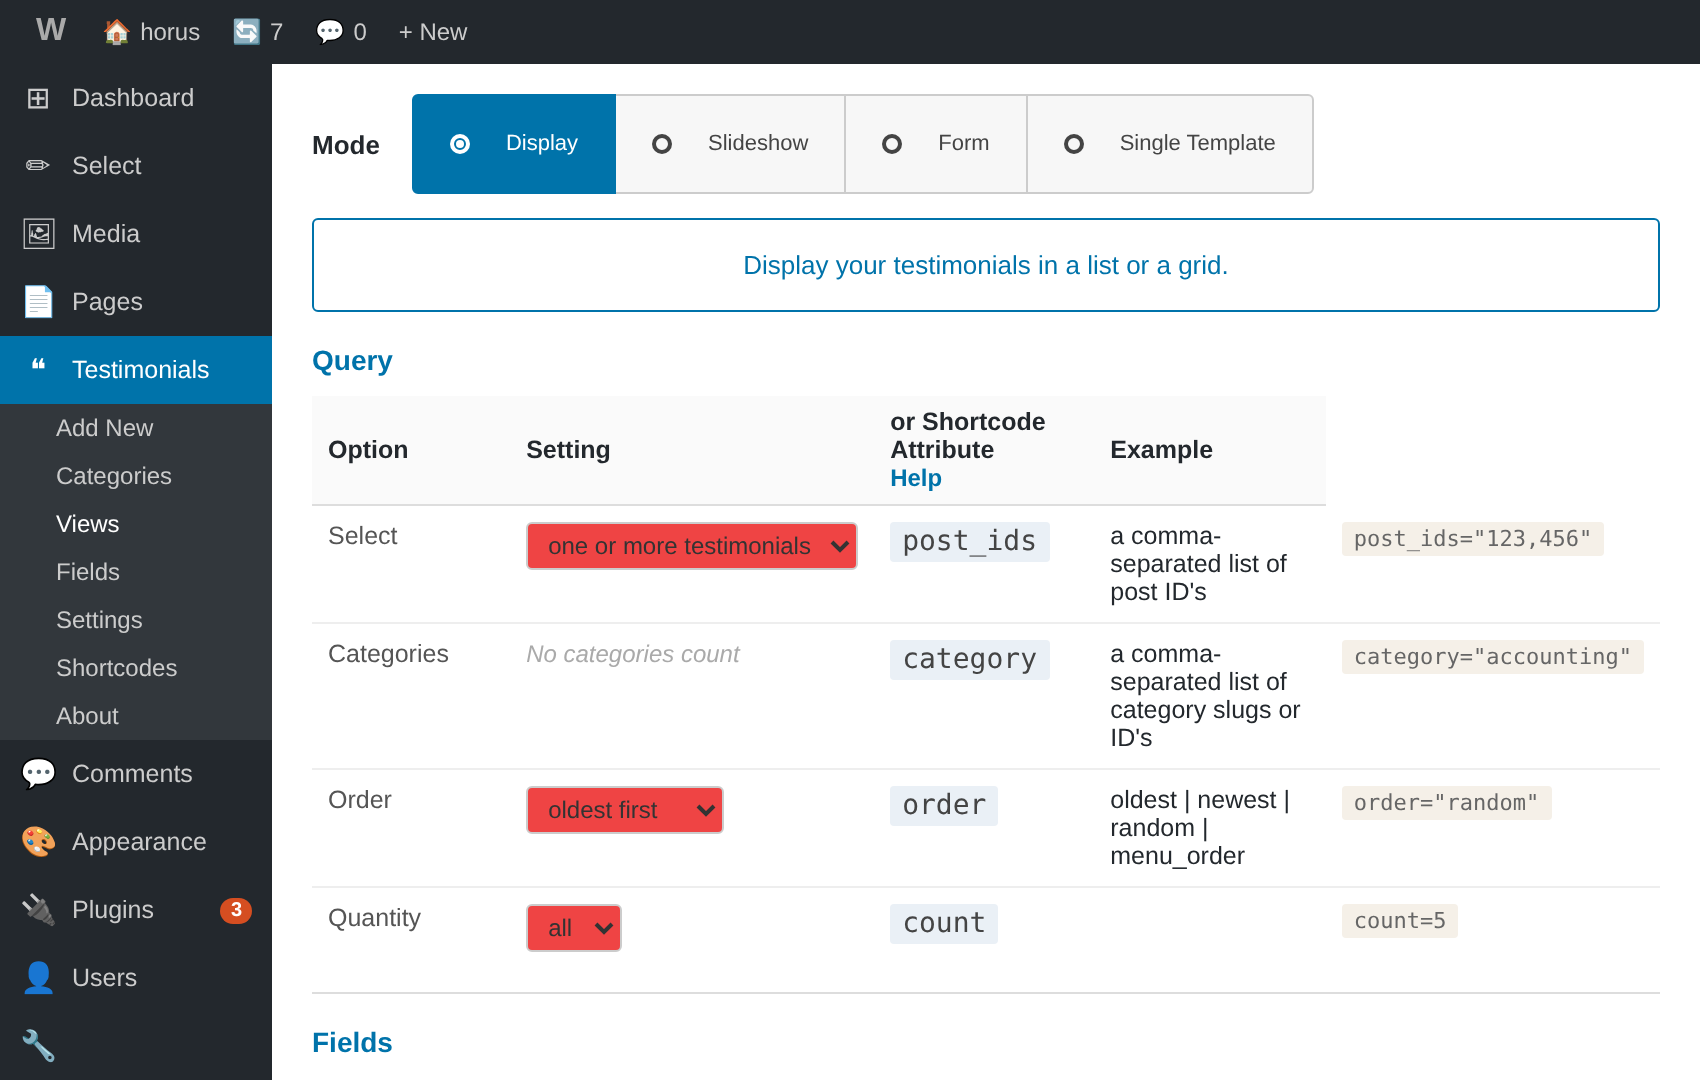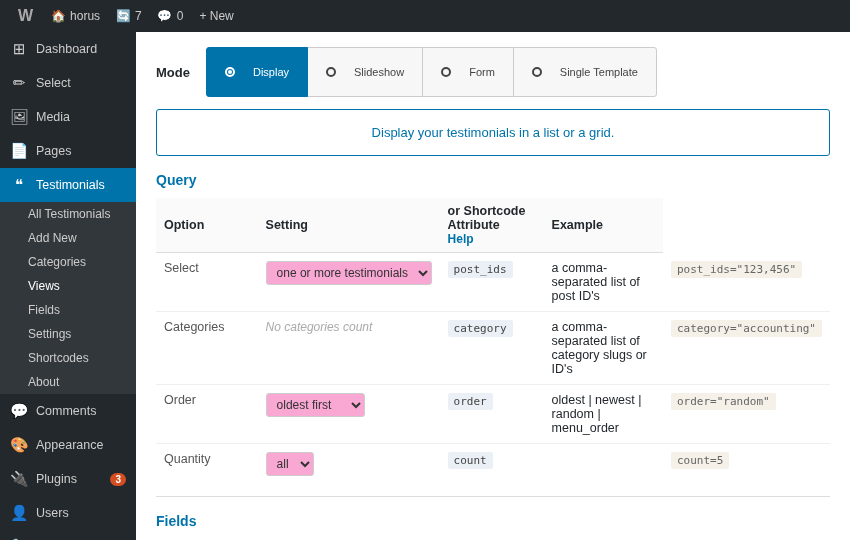--- a/index.html
+++ b/index.html
@@ -168,42 +168,42 @@
     .col-option { width: 130px; color: #555; font-weight: 500; }
     .col-setting { width: 180px; }
     .col-shortcode { width: 130px; }
     .col-example { width: 160px; }
 
     
     .code-tag {
       background: #eaf0f6;
       color: #444;
       font-family: monospace;
-      font-size: 11px;
+      font-size: 14px;
       padding: 2px 6px;
       border-radius: 2px;
       display: inline-block;
     }
     .code-example {
       background: #f5f0e8;
       color: #666;
       font-family: monospace;
       font-size: 11px;
       padding: 2px 6px;
       border-radius: 2px;
       display: inline-block;
     }
 
     
     select {
       font-size: 12px;
       padding: 3px 6px;
       border: 1px solid #ccc;
       border-radius: 3px;
-      background: #f9a8d4;
+      background: #ef4444;
       color: #333;
     }
 
     
     .no-categories { color: #aaa; font-style: italic; font-size: 12px; }
 
     
     .help-link { color: #0073aa; text-decoration: none; font-size: 12px; }
 
     
@@ -260,23 +260,20 @@
     </div>
     <div class="menu-item">
       <span class="menu-icon">📄</span>
       <span class="menu-label">Pages</span>
     </div>
     <div class="menu-item active">
       <span class="menu-icon">❝</span>
       <span class="menu-label">Testimonials</span>
     </div>
     <div class="submenu">
-      <div class="menu-item">
-        <span>All Testimonials</span>
-      </div>
       <div class="menu-item">
         <span>Add New</span>
       </div>
       <div class="menu-item">
         <span>Categories</span>
       </div>
       <div class="menu-item current">
         <span>Views</span>
       </div>
       <div class="menu-item">

